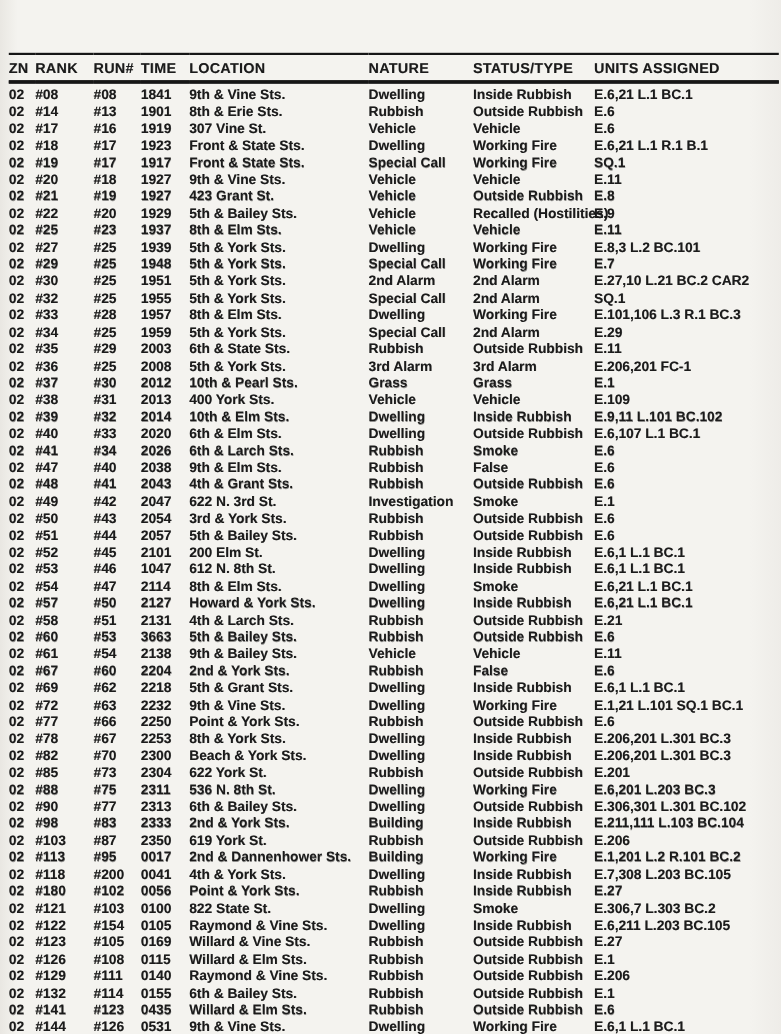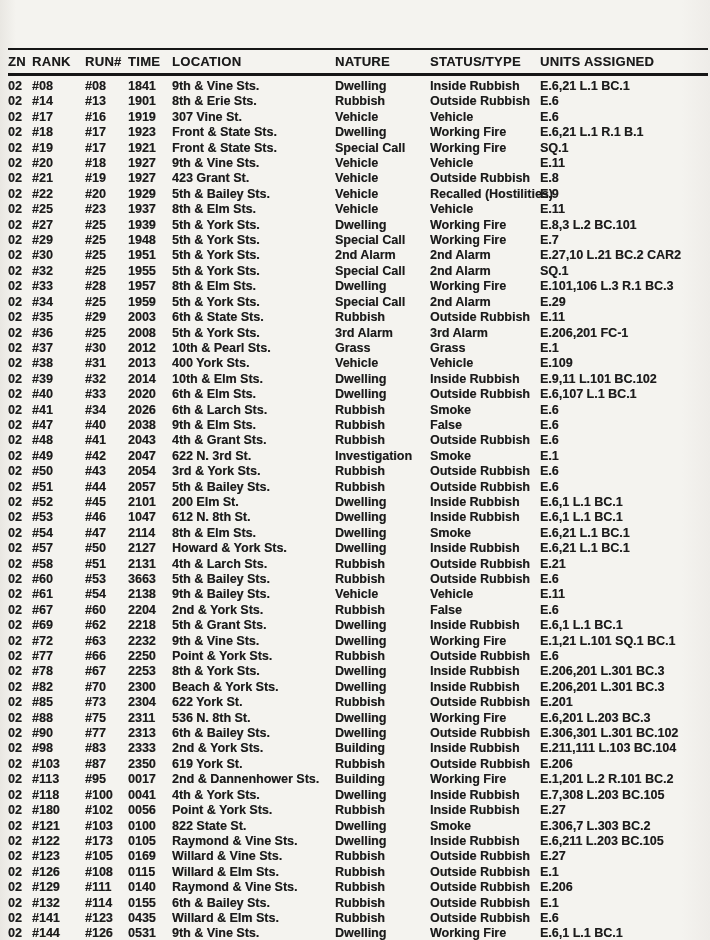--- a/index.html
+++ b/index.html
@@ -124,21 +124,21 @@
           <td>1923</td>
           <td>Front &amp; State Sts.</td>
           <td>Dwelling</td>
           <td>Working Fire</td>
           <td>E.6,21 L.1 R.1 B.1</td>
         </tr>
         <tr>
           <td>02</td>
           <td>#19</td>
           <td>#17</td>
-          <td>1921</td>
+          <td>1917</td>
           <td>Front &amp; State Sts.</td>
           <td>Special Call</td>
           <td>Working Fire</td>
           <td>SQ.1</td>
         </tr>
         <tr>
           <td>02</td>
           <td>#20</td>
           <td>#18</td>
           <td>1927</td>
@@ -543,21 +543,21 @@
           <td>#95</td>
           <td>0017</td>
           <td>2nd &amp; Dannenhower Sts.</td>
           <td>Building</td>
           <td>Working Fire</td>
           <td>E.1,201 L.2 R.101 BC.2</td>
         </tr>
         <tr>
           <td>02</td>
           <td>#118</td>
-          <td>#100</td>
+          <td>#200</td>
           <td>0041</td>
           <td>4th &amp; York Sts.</td>
           <td>Dwelling</td>
           <td>Inside Rubbish</td>
           <td>E.7,308 L.203 BC.105</td>
         </tr>
         <tr>
           <td>02</td>
           <td>#180</td>
           <td>#102</td>
@@ -573,21 +573,21 @@
           <td>#103</td>
           <td>0100</td>
           <td>822 State St.</td>
           <td>Dwelling</td>
           <td>Smoke</td>
           <td>E.306,7 L.303 BC.2</td>
         </tr>
         <tr>
           <td>02</td>
           <td>#122</td>
-          <td>#173</td>
+          <td>#154</td>
           <td>0105</td>
           <td>Raymond &amp; Vine Sts.</td>
           <td>Dwelling</td>
           <td>Inside Rubbish</td>
           <td>E.6,211 L.203 BC.105</td>
         </tr>
         <tr>
           <td>02</td>
           <td>#123</td>
           <td>#105</td>

